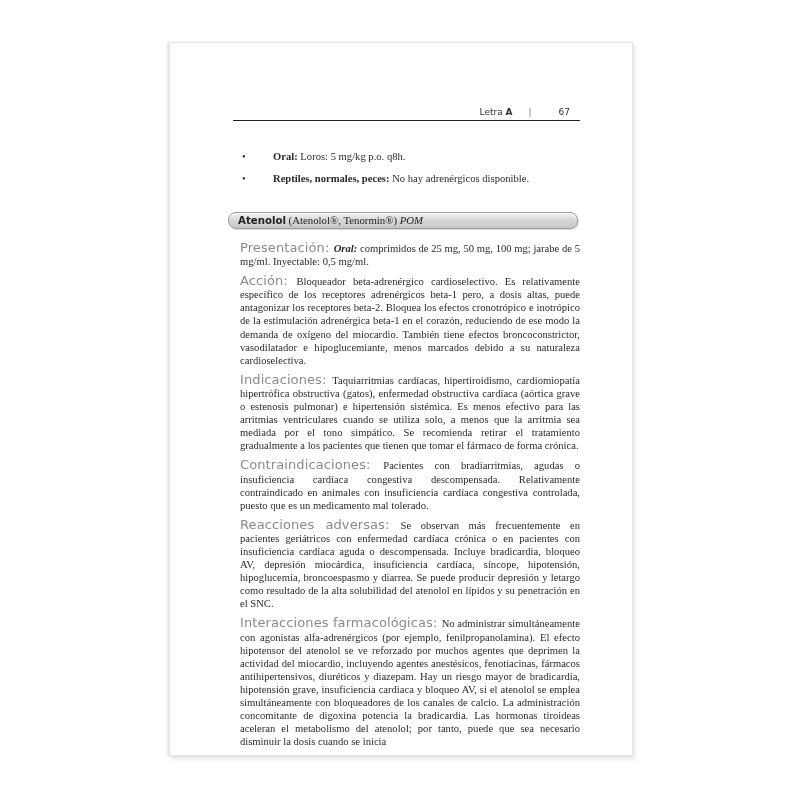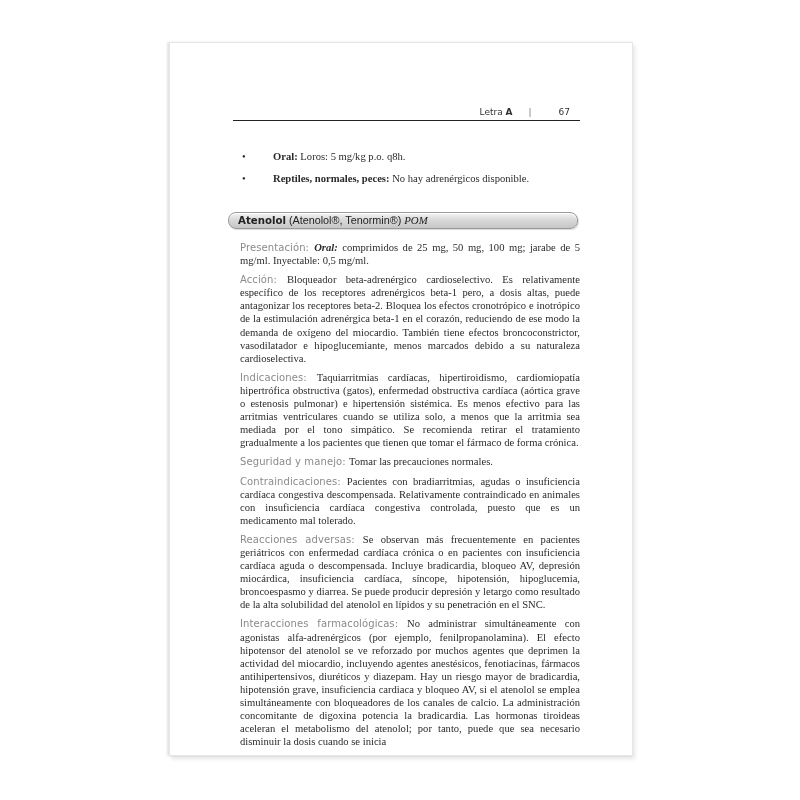--- a/index.html
+++ b/index.html
@@ -87,40 +87,40 @@
       font-size: 10.8px;
       line-height: 13px;
       color: #222;
     }
     .mh-drug {
       font-family: "DejaVu Sans", sans-serif;
       font-weight: bold;
       font-size: 10.2px;
     }
     .mh-brands {
-      font-family: Liberation Sans, sans-serif;
+      font-family: Liberation Serif, serif;
     }
     .mh-legal {
       font-family: "Liberation Serif", serif;
       font-style: italic;
     }
 
     .sections {
       position: absolute;
       left: 240px;
       top: 241px;
       width: 340px;
     }
     .section {
       text-align: justify;
       margin: 0 0 6px 0;
     }
     .section .label {
       font-family: "DejaVu Sans", sans-serif;
-      font-size: 10px;
+      font-size: 13px;
       color: #8a8a8a;
       letter-spacing: 0.1px;
     }
     .section b { font-weight: bold; font-style: italic; }
   </style>
 </head>
 <body>
 
 <div class="page"></div>
 
@@ -151,23 +151,20 @@
   <p class="section">
     <span class="label">Presentación: </span><b>Oral:</b><span> comprimidos de 25 mg, 50 mg, 100 mg; jarabe de 5 mg/ml. Inyectable: 0,5 mg/ml.</span>
   </p>
   <p class="section">
     <span class="label">Acción: </span><span>Bloqueador beta-adrenérgico cardioselectivo. Es relativamente específico de los receptores adrenérgicos beta-1 pero, a dosis altas, puede antagonizar los receptores beta-2. Bloquea los efectos cronotrópico e inotrópico de la estimulación adrenérgica beta-1 en el corazón, reduciendo de ese modo la demanda de oxígeno del miocardio. También tiene efectos broncoconstrictor, vasodilatador e hipoglucemiante, menos marcados debido a su naturaleza cardioselectiva.</span>
   </p>
   <p class="section">
     <span class="label">Indicaciones: </span><span>Taquiarritmias cardíacas, hipertiroidismo, cardiomiopatía hipertrófica obstructiva (gatos), enfermedad obstructiva cardíaca (aórtica grave o estenosis pulmonar) e hipertensión sistémica. Es menos efectivo para las arritmias ventriculares cuando se utiliza solo, a menos que la arritmia sea mediada por el tono simpático. Se recomienda retirar el tratamiento gradualmente a los pacientes que tienen que tomar el fármaco de forma crónica.</span>
   </p>
   <p class="section">
-    <span class="label">Seguridad y manejo: </span><span>Tomar las precauciones normales.</span>
-  </p>
-  <p class="section">
     <span class="label">Contraindicaciones: </span><span>Pacientes con bradiarritmias, agudas o insuficiencia cardíaca congestiva descompensada. Relativamente contraindicado en animales con insuficiencia cardíaca congestiva controlada, puesto que es un medicamento mal tolerado.</span>
   </p>
   <p class="section">
     <span class="label">Reacciones adversas: </span><span>Se observan más frecuentemente en pacientes geriátricos con enfermedad cardíaca crónica o en pacientes con insuficiencia cardíaca aguda o descompensada. Incluye bradicardia, bloqueo AV, depresión miocárdica, insuficiencia cardíaca, síncope, hipotensión, hipoglucemia, broncoespasmo y diarrea. Se puede producir depresión y letargo como resultado de la alta solubilidad del atenolol en lípidos y su penetración en el SNC.</span>
   </p>
   <p class="section">
     <span class="label">Interacciones farmacológicas: </span><span>No administrar simultáneamente con agonistas alfa-adrenérgicos (por ejemplo, fenilpropanolamina). El efecto hipotensor del atenolol se ve reforzado por muchos agentes que deprimen la actividad del miocardio, incluyendo agentes anestésicos, fenotiacinas, fármacos antihipertensivos, diuréticos y diazepam. Hay un riesgo mayor de bradicardia, hipotensión grave, insuficiencia cardiaca y bloqueo AV, si el atenolol se emplea simultáneamente con bloqueadores de los canales de calcio. La administración concomitante de digoxina potencia la bradicardia. Las hormonas tiroideas aceleran el metabolismo del atenolol; por tanto, puede que sea necesario disminuir la dosis cuando se inicia</span>
   </p>
 </div>
 

